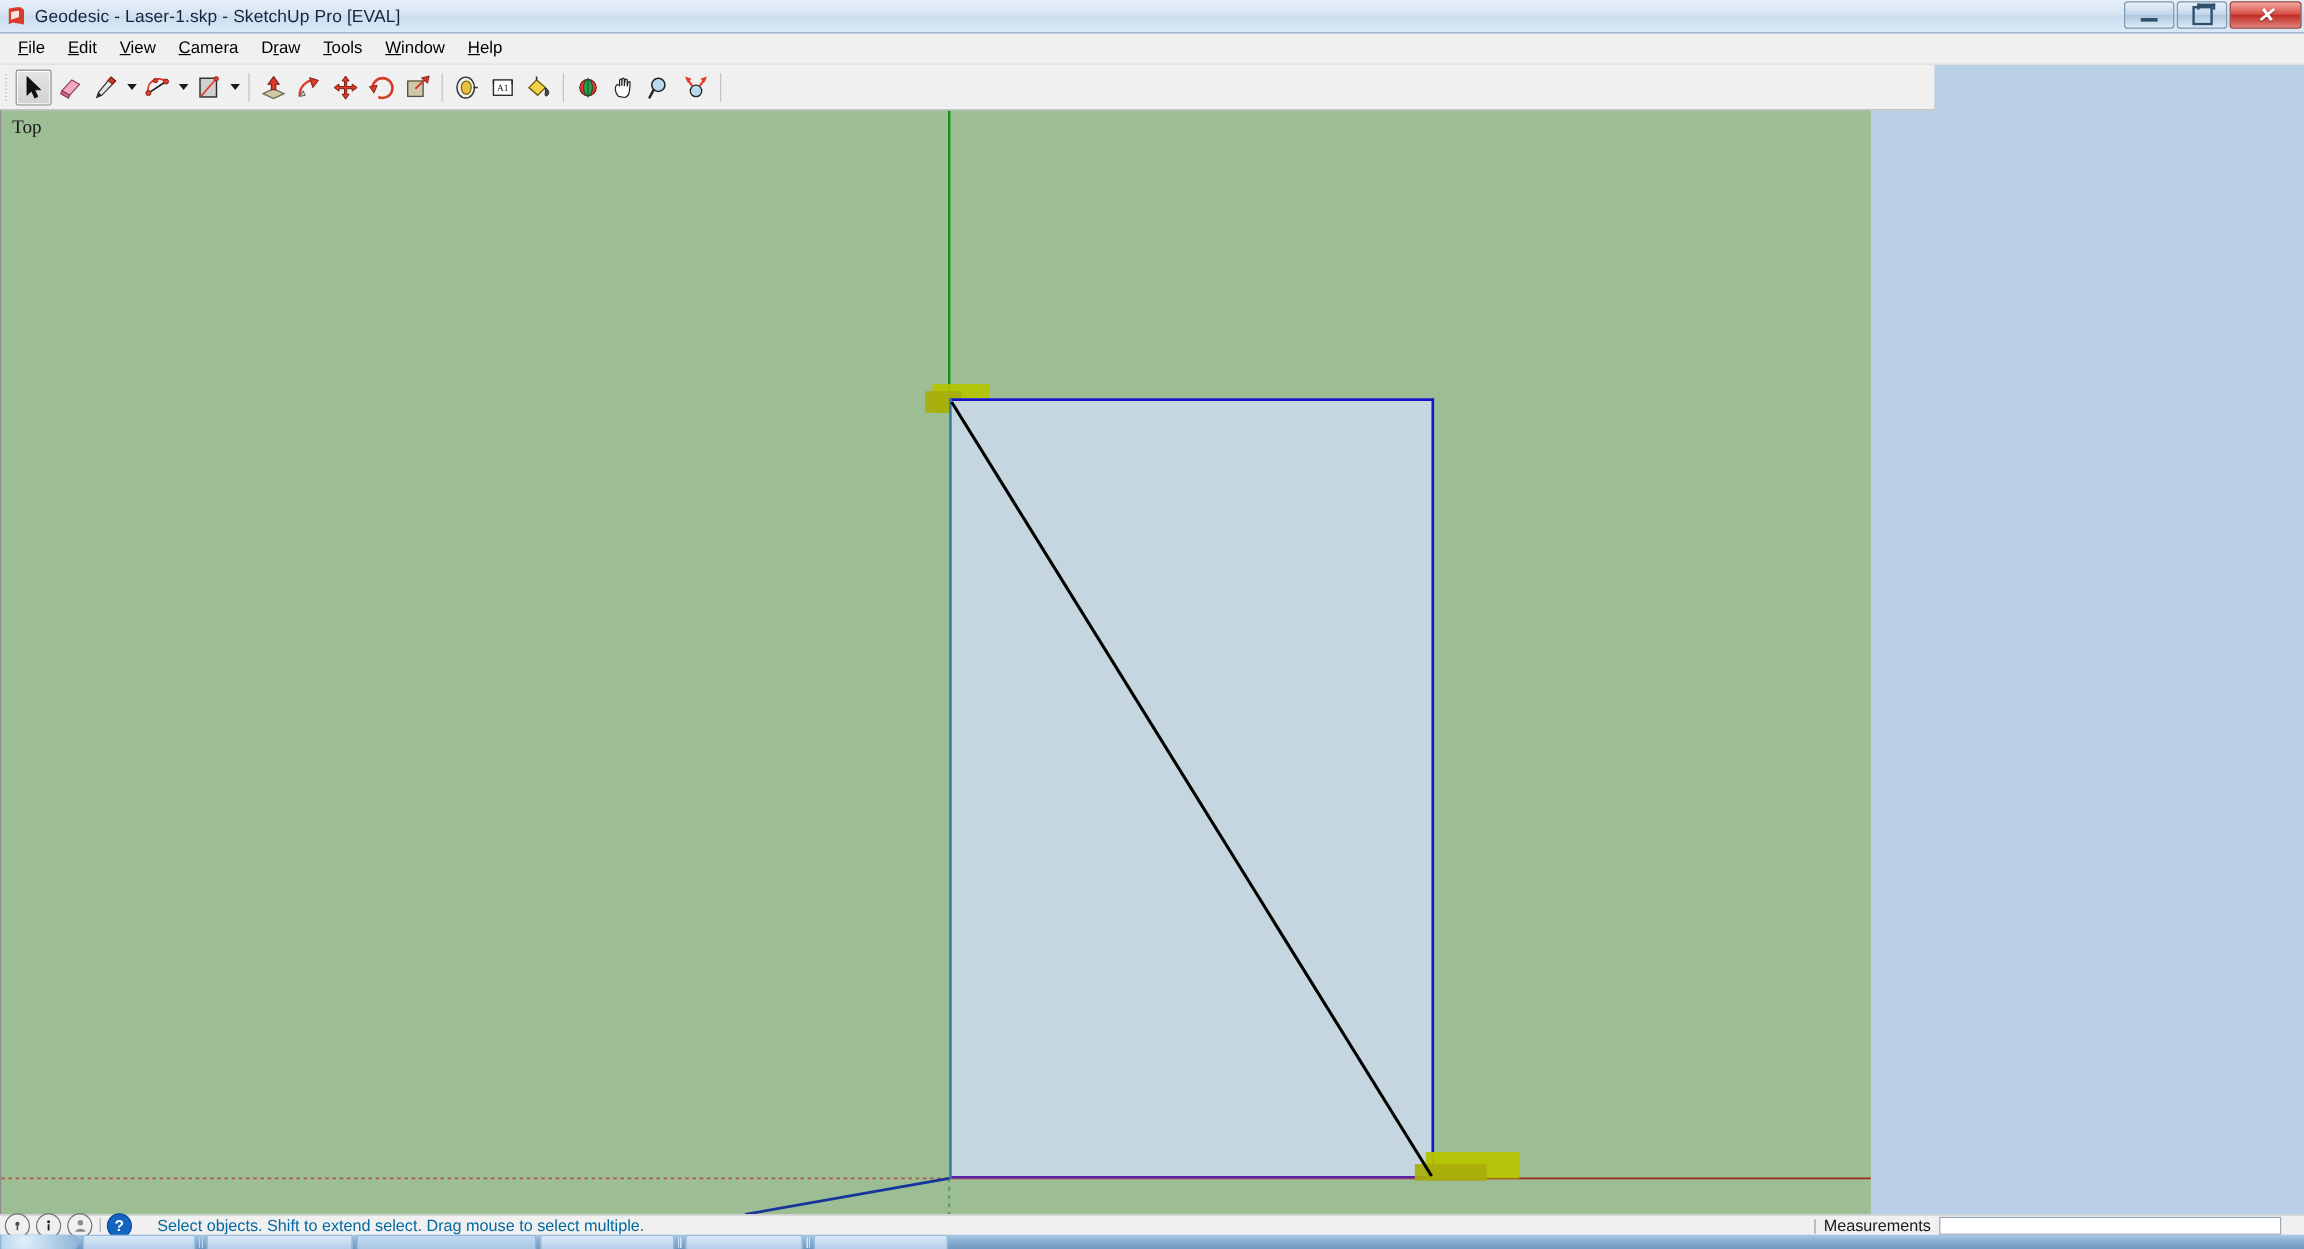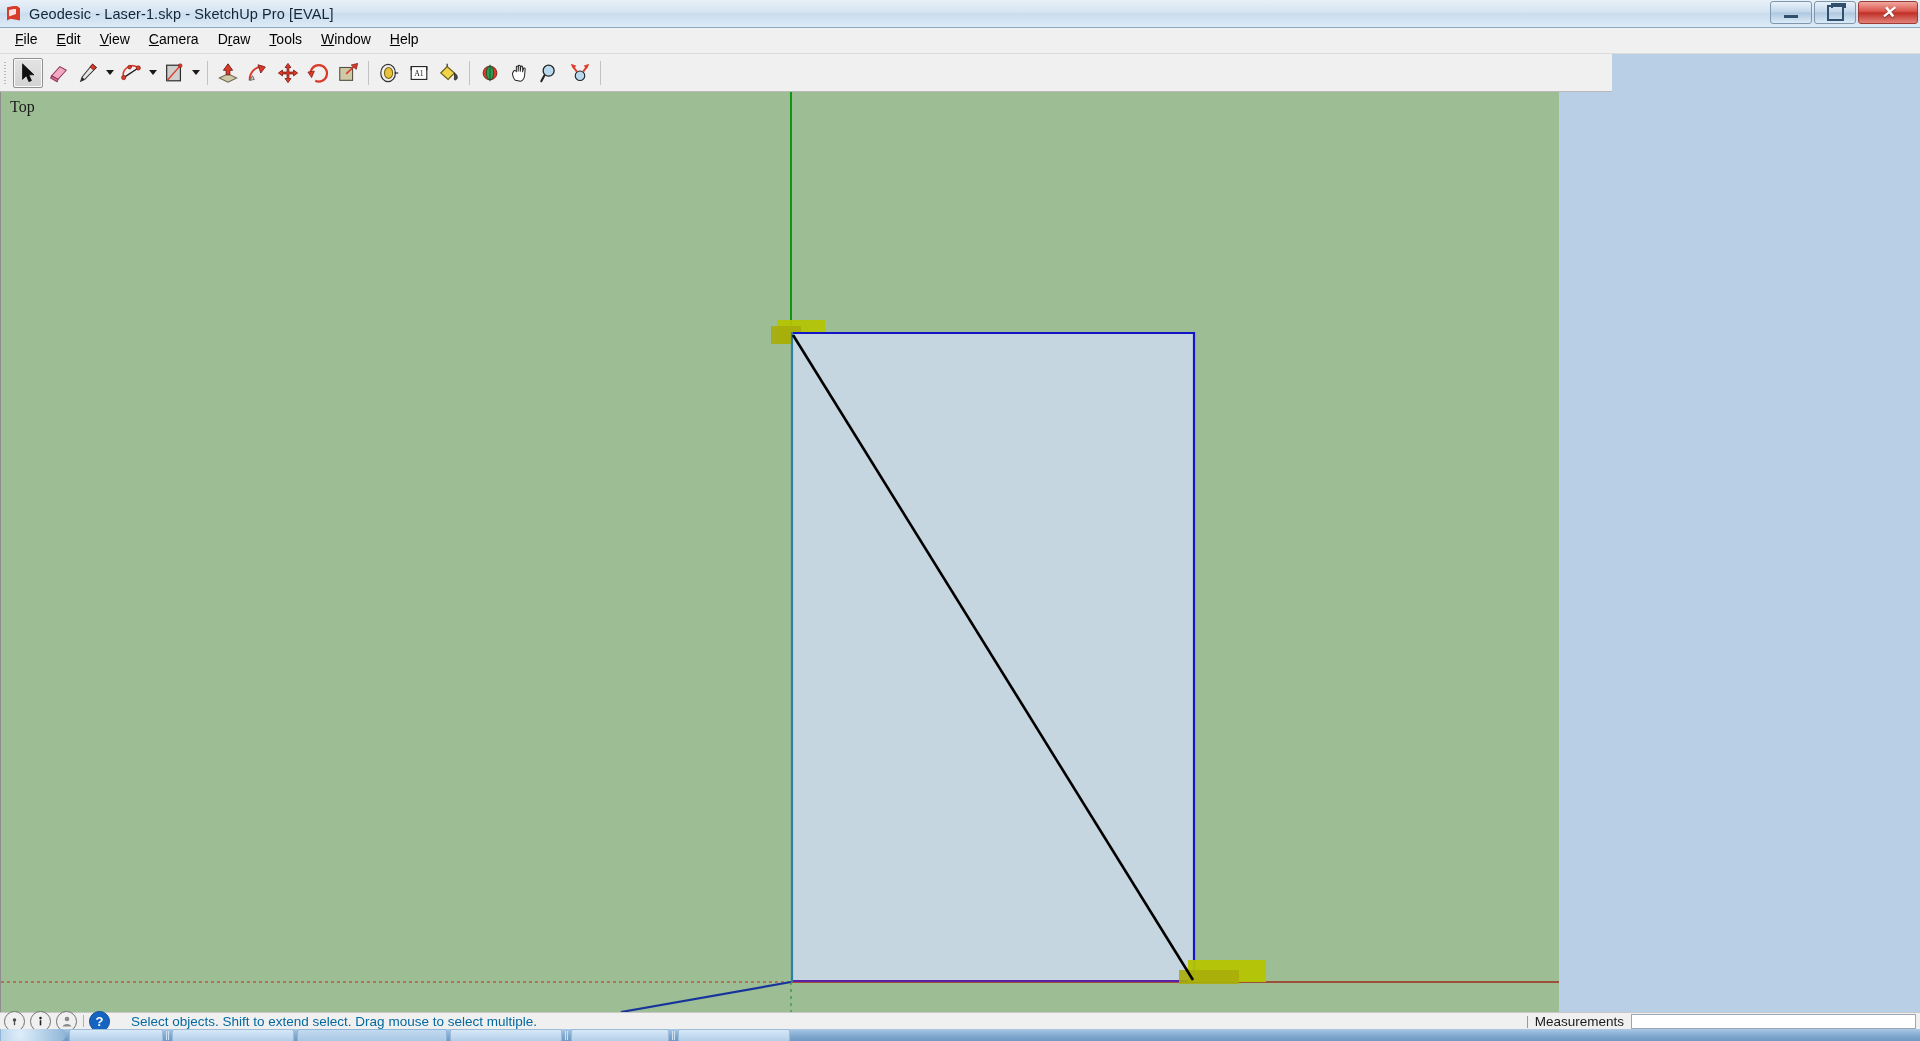--- a/index.html
+++ b/index.html
@@ -101,21 +101,21 @@
     display:flex;align-items:center;box-sizing:border-box;
   }
   .sb-icons{display:flex;align-items:center;margin-left:4px;}
   .sb-ic{width:19px;height:19px;border-radius:50%;border:1.6px solid #6f6f6f;margin-right:5px;
     display:flex;align-items:center;justify-content:center;background:#f0f0f0;position:relative;flex:none;}
   .sb-ic.help{background:#1565c0;border-color:#0d47a1;}
   .sb-ic.help span{color:#fff;font-size:13px;font-weight:bold;line-height:1;}
   .sb-ic svg{display:block;}
   .sb-div{width:1px;height:12px;background:#b0b0b0;margin:0 5px 0 1px;}
   .sb-text{font-size:13.5px;color:#0369a1;margin-left:16px;white-space:nowrap;}
-  .sb-right{position:absolute;right:0;top:0;height:17px;display:flex;align-items:center;}
+  .sb-right{position:absolute;right:15px;top:0;height:17px;display:flex;align-items:center;}
   .sb-right .vbar{width:1px;height:12px;background:#9b9b9b;margin-right:7px;}
   .sb-meas-label{font-size:13.5px;color:#1a1a1a;margin-right:7px;white-space:nowrap;}
   .sb-meas-input{
     width:285px;height:15px;margin-right:4px;
     background:#fff;border:1px solid #9aa7b4;box-sizing:border-box;
     font-size:12px;padding:0 3px;color:#111;
   }
 
   
   .taskbar{

